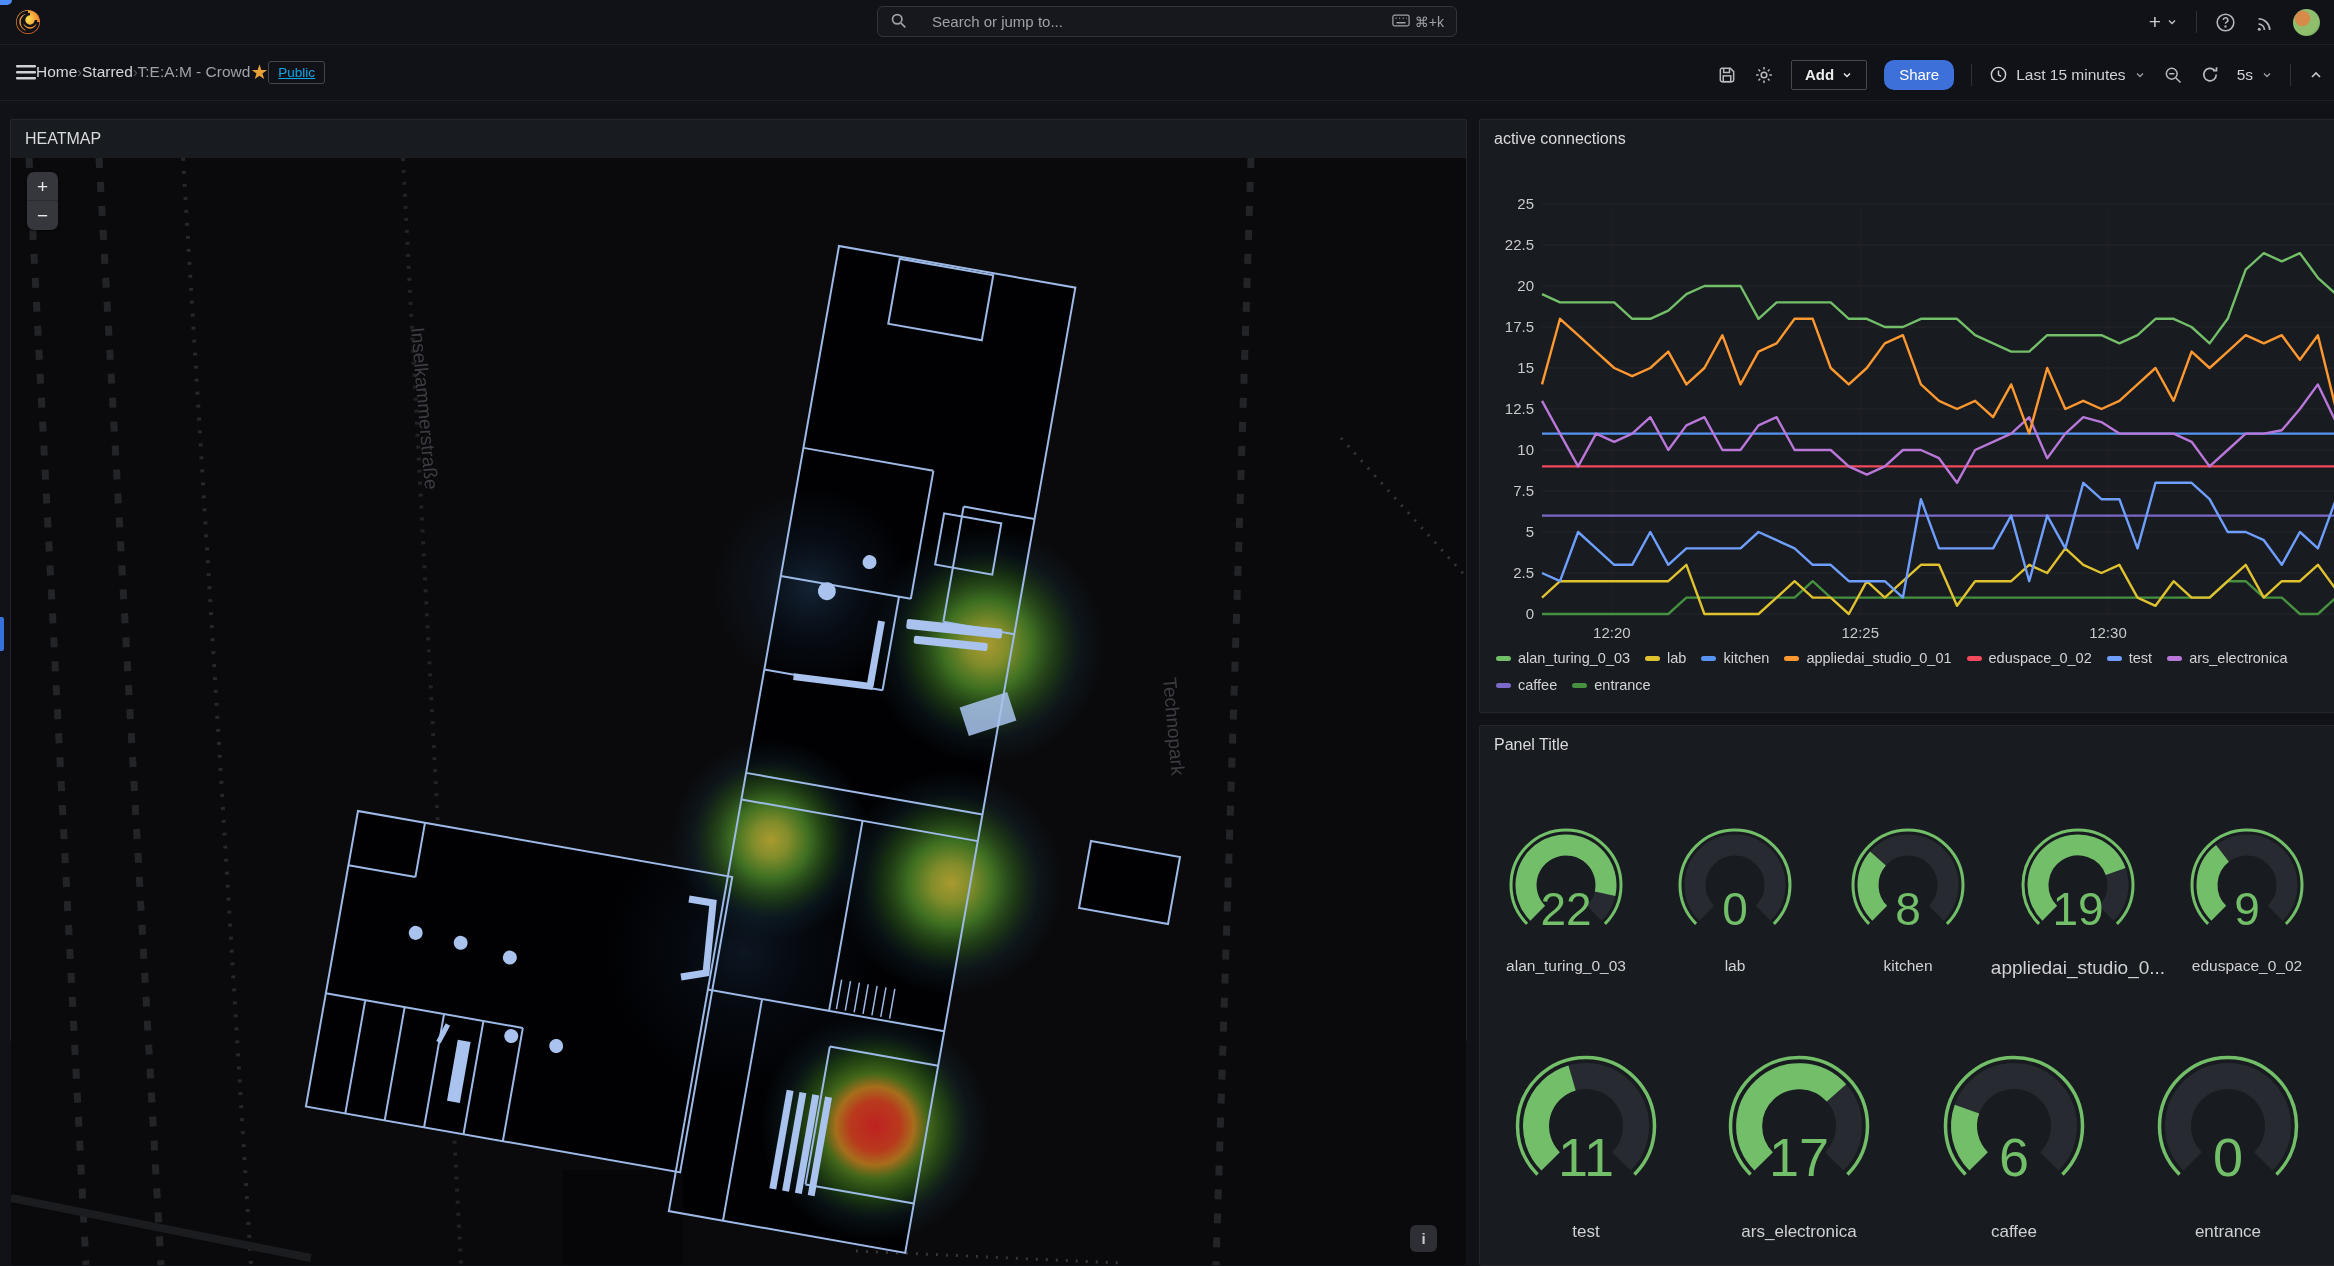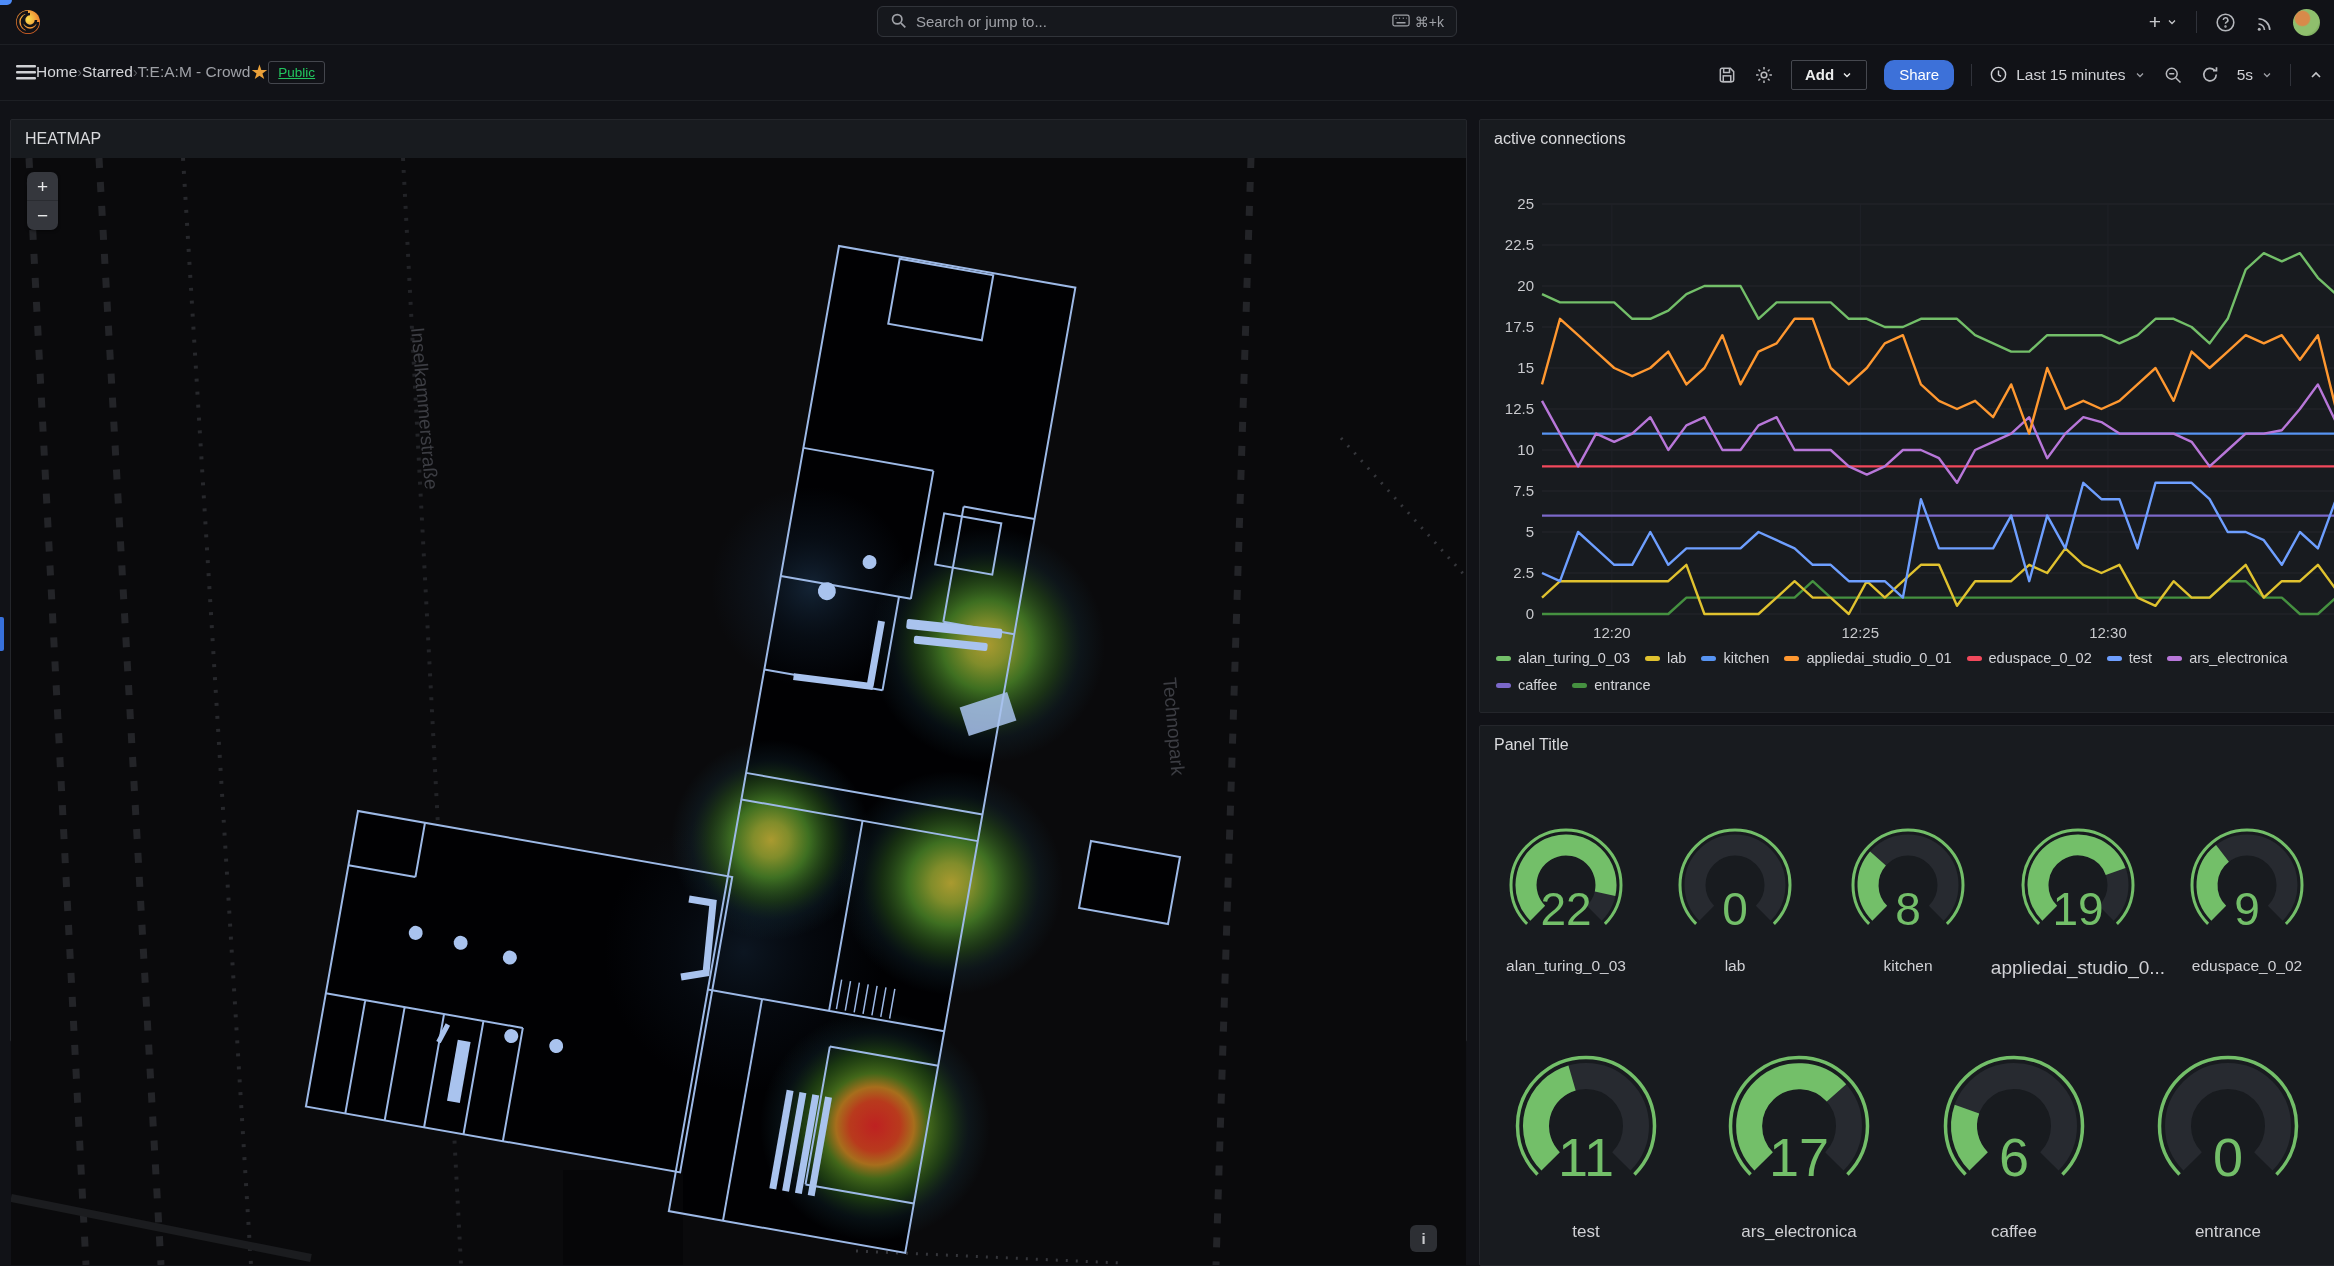--- a/index.html
+++ b/index.html
@@ -9,37 +9,37 @@
     font-family:"Liberation Sans", sans-serif;
     -webkit-font-smoothing:antialiased;
   }
   
   .topnav{position:absolute;left:0;top:0;width:100%;height:44px;background:#111217;
     border-bottom:1px solid #1d1f24;display:flex;align-items:center;}
   .topnav-left{display:flex;align-items:center;padding-left:14px;}
   .searchbox{position:absolute;left:50%;transform:translateX(-50%);top:6px;width:580px;height:31px;
     background:#16181d;border:1px solid #31343a;border-radius:6px;display:flex;align-items:center;
     padding:0 12px;box-sizing:border-box;color:#9fa1a7;font-size:15px;gap:9px;}
-  .searchbox .grow{flex:1;}
+  .searchbox .grow{flex:1;margin-left:16px;}
   .shortcut{display:flex;align-items:center;gap:5px;color:#9fa1a7;font-size:14px;}
   .topnav-right{position:absolute;right:14px;top:0;height:44px;display:flex;align-items:center;gap:18px;}
   .icon-btn{display:flex;align-items:center;justify-content:center;color:#b4b6bb;cursor:pointer;background:none;border:none;padding:0;}
   .vdiv{width:1px;height:22px;background:#30323a;}
   .avatar{width:27px;height:27px;border-radius:50%;
     background:radial-gradient(circle at 35% 35%, #d88a4a 0 28%, #8fbf6d 34% 66%, #4a7a3a 100%);}
   .corner-accent{position:absolute;left:0;top:0;width:12px;height:5px;background:#4d8bf8;border-radius:0 0 6px 0;}
   
   .subnav{position:absolute;left:0;top:44px;width:100%;height:57px;display:flex;align-items:center;
     border-bottom:1px solid #1d1f24;box-sizing:border-box;}
   .breadcrumbs{display:flex;align-items:center;gap:0;padding-left:16px;font-size:15.5px;}
   .crumb{color:#d5d6da;cursor:pointer;}
   .crumb.current{color:#9fa1a7;}
   .crumb-sep{color:#5a5c62;font-size:14px;}
   .star{color:#eba13a;font-size:20px;line-height:1;cursor:pointer;}
-  .badge{border:1px solid #44464d;border-radius:3px;padding:3px 9px;color:#22c55e;font-size:13.5px;cursor:pointer;text-decoration:underline;}
+  .badge{border:1px solid #44464d;border-radius:3px;padding:3px 9px;color:#0ea5e9;font-size:13.5px;cursor:pointer;text-decoration:underline;}
   .subnav-right{position:absolute;right:10px;top:2px;height:57px;display:flex;align-items:center;gap:17px;}
   .btn-outline{height:30px;padding:0 13px;border:1px solid #46484f;border-radius:2px;background:transparent;
     color:#eceded;font-size:15px;font-weight:600;display:flex;align-items:center;gap:7px;cursor:pointer;}
   .btn-primary{height:30px;padding:0 15px;border:none;border-radius:10px;background:#3d71d9;color:#fff;
     font-size:15px;font-weight:500;display:flex;align-items:center;cursor:pointer;}
   .picker{display:flex;align-items:center;gap:8px;color:#d0d1d6;font-size:15.5px;font-weight:500;cursor:pointer;}
   
   .panel{position:absolute;background:#181b1f;border:1px solid #24262b;border-radius:2px;box-sizing:border-box;}
   .panel-title{height:38px;display:flex;align-items:center;padding:0 14px;font-size:16px;font-weight:500;color:#d9dadd;cursor:pointer;}
   #map-panel{left:10px;top:119px;width:1457px;height:923px;}

